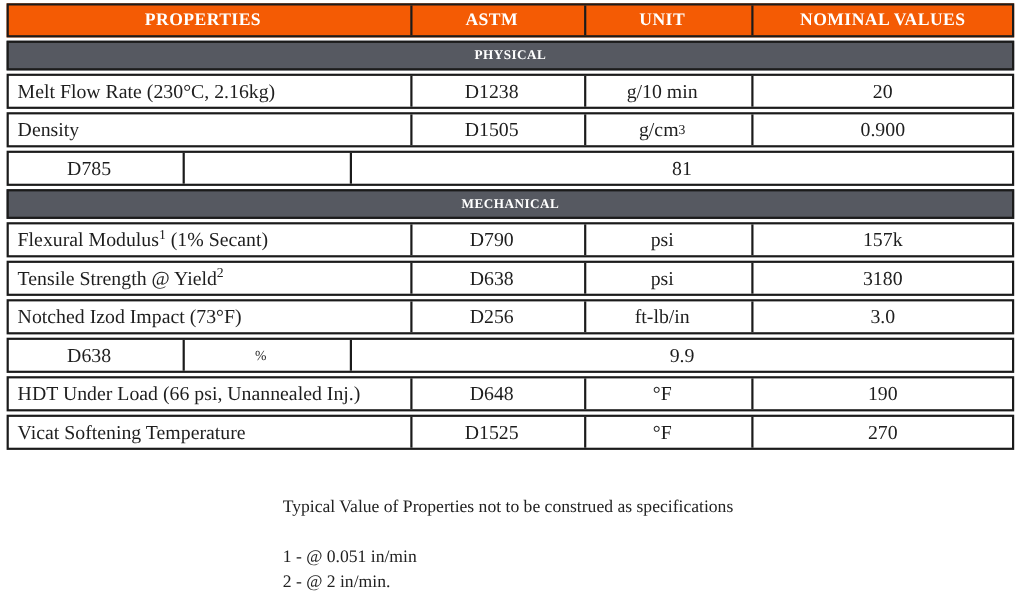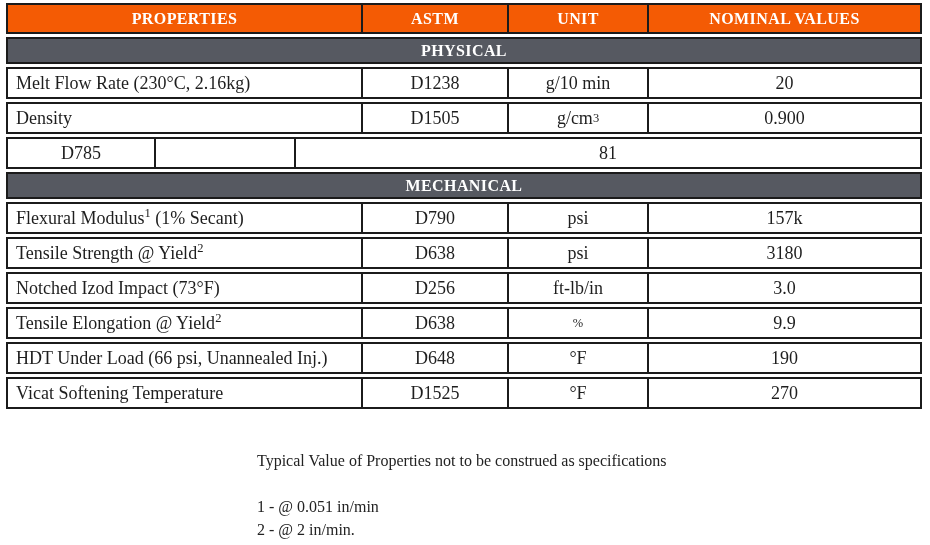--- a/index.html
+++ b/index.html
@@ -18,20 +18,21 @@
     left: 6px; top: 3px;
     width: 916px;
   }
 
   .trow {
     display: flex;
     align-items: stretch;
     border: 2px solid #1b1b1b;
     margin-bottom: 3px;
     background: #ffffff;
+    gap: 12px;
   }
 
   .c {
     display: flex;
     align-items: center;
     justify-content: center;
     text-align: center;
     font-size: 18px;
     line-height: 23px;
     padding: 2px 8px;
@@ -58,21 +59,21 @@
     min-height: 25px;
     justify-content: center;
     text-align: center;
   }
 
   .trow.sec { background: #565961; }
   .trow.sec .c {
     width: 100%;
     color: #ffffff;
     font-weight: bold;
-    font-size: 16px;
+    font-size: 12px;
     letter-spacing: 0.4px;
     min-height: 19px;
     padding: 0;
     justify-content: center;
   }
 
   sup {
     font-size: 12.5px;
     line-height: 0;
     vertical-align: super;
@@ -144,23 +145,20 @@
       </div>
       <div class="trow">
         <div class="c prop">
           <span>Notched Izod Impact (73°F)</span>
         </div>
         <div class="c astm">D256</div>
         <div class="c unit">ft-lb/in</div>
         <div class="c val">3.0</div>
       </div>
       <div class="trow">
-        <div class="c prop">
-          <span>Tensile Elongation @ Yield<sup>2</sup></span>
-        </div>
         <div class="c astm">D638</div>
         <div class="c unit">
           <sup>%</sup>
         </div>
         <div class="c val">9.9</div>
       </div>
       <div class="trow">
         <div class="c prop">
           <span>HDT Under Load (66 psi, Unannealed Inj.)</span>
         </div>

